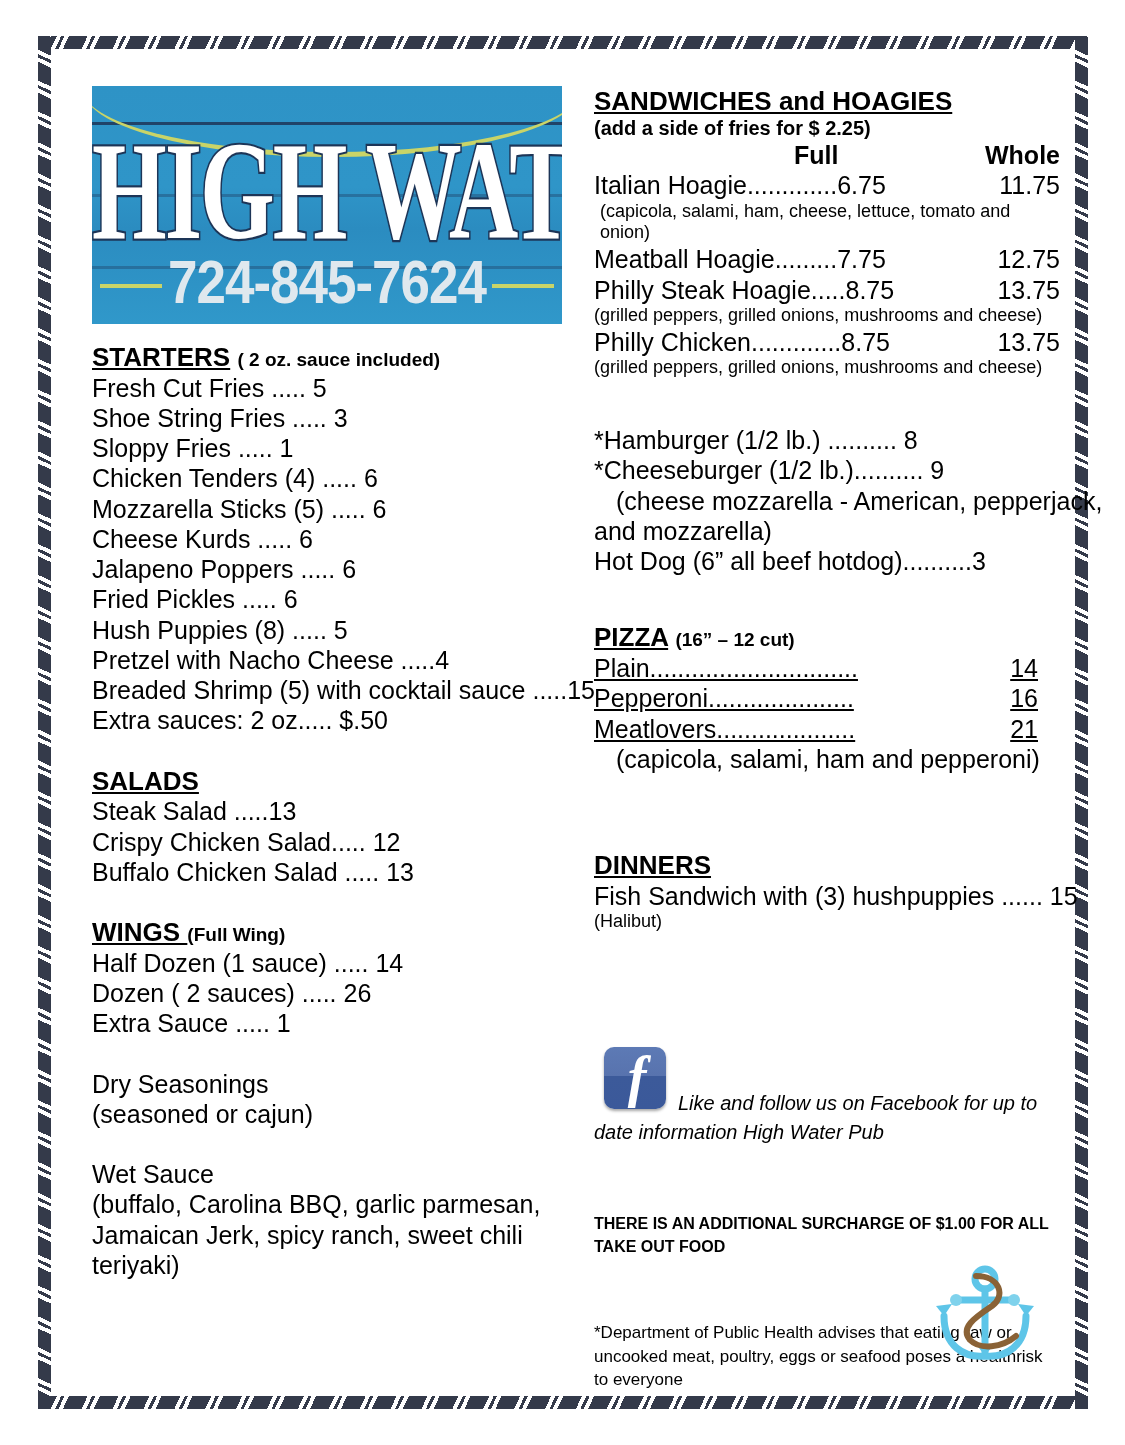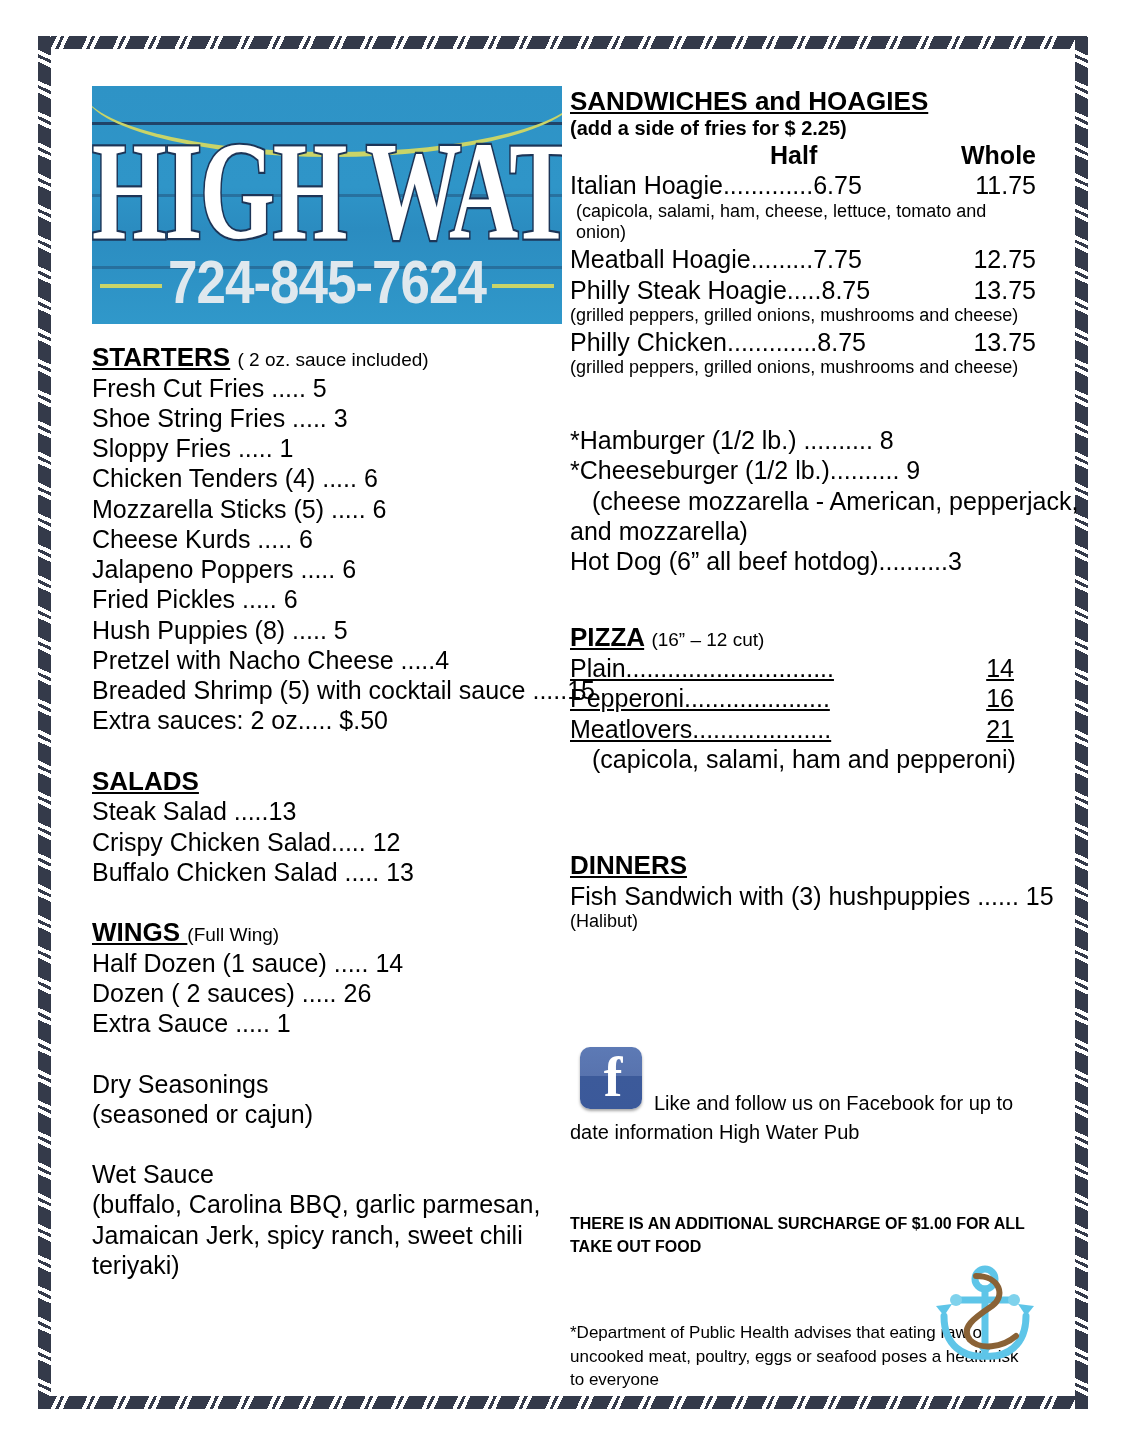--- a/index.html
+++ b/index.html
@@ -52,21 +52,21 @@
   }
   .border-left { left: 38px; }
   .border-right { left: 1075px; }
 
   
   .col {
     position: absolute;
     top: 0;
   }
   #left-col  { left: 92px;  width: 470px; }
-  #right-col { left: 570px; width: 466px; }
+  #right-col { left: 594px; width: 466px; }
 
   
   .logo-sign {
     position: relative;
     width: 470px;
     height: 238px;
     margin-top: 86px;
     background: linear-gradient(180deg,#2e93c6 0%,#2f95c8 42%,#2b8cc0 60%,#3098ca 100%);
     overflow: hidden;
   }
@@ -129,21 +129,21 @@
   .sect-head {
     font-size: 26px;
     font-weight: bold;
     margin: 0;
     line-height: 1.18;
     white-space: nowrap;
   }
   .sect-head .u { text-decoration: underline; }
   .sect-head .sub {
     font-size: 19px;
-    font-weight: normal;
+    font-weight: bold;
   }
   .item {
     font-size: 25px;
     line-height: 1.21;
     margin: 0;
     white-space: nowrap;
   }
   .item.wrap { white-space: normal; }
   .note {
     font-size: 18px;
@@ -181,21 +181,21 @@
     display: flex;
     justify-content: space-between;
     font-size: 25px;
     line-height: 1.21;
     white-space: nowrap;
     text-decoration: underline;
   }
   .pizza-row .p-price { padding-right: 22px; }
 
   
-  .fb-block { position: relative; }
+  .fb-block { position: relative; font-style: italic; }
   .fb-icon {
     float: left;
     width: 62px; height: 62px;
     margin: 2px 12px 0 10px;
     border-radius: 10px;
     background: linear-gradient(180deg,#5d7ab5 0%,#5873ae 46%,#3c5a9a 47%,#3b599a 100%);
     box-shadow: 0 2px 3px rgba(0,0,0,.35);
     position: relative;
   }
   .fb-icon::after {
@@ -307,21 +307,21 @@
   <div class="col" id="right-col">
 
     <div style="height:86px"></div>
 
     <div>
       <p class="sect-head"><span class="u">SANDWICHES and HOAGIES</span></p>
       <p class="sect-head" style="font-size:20px">(add a side of fries for $ 2.25)</p>
 
       <div class="price-head">
         <span class="c-name"></span>
-        <span class="c-half">Half</span>
+        <span class="c-half">Full</span>
         <span class="c-whole">Whole</span>
       </div>
 
       <div class="hoagie-row">
         <span class="h-label">Italian Hoagie.............6.75</span>
         <span class="h-whole">11.75</span>
       </div>
       <p class="note indent">(capicola, salami, ham, cheese, lettuce, tomato and onion)</p>
 
       <div class="hoagie-row">

